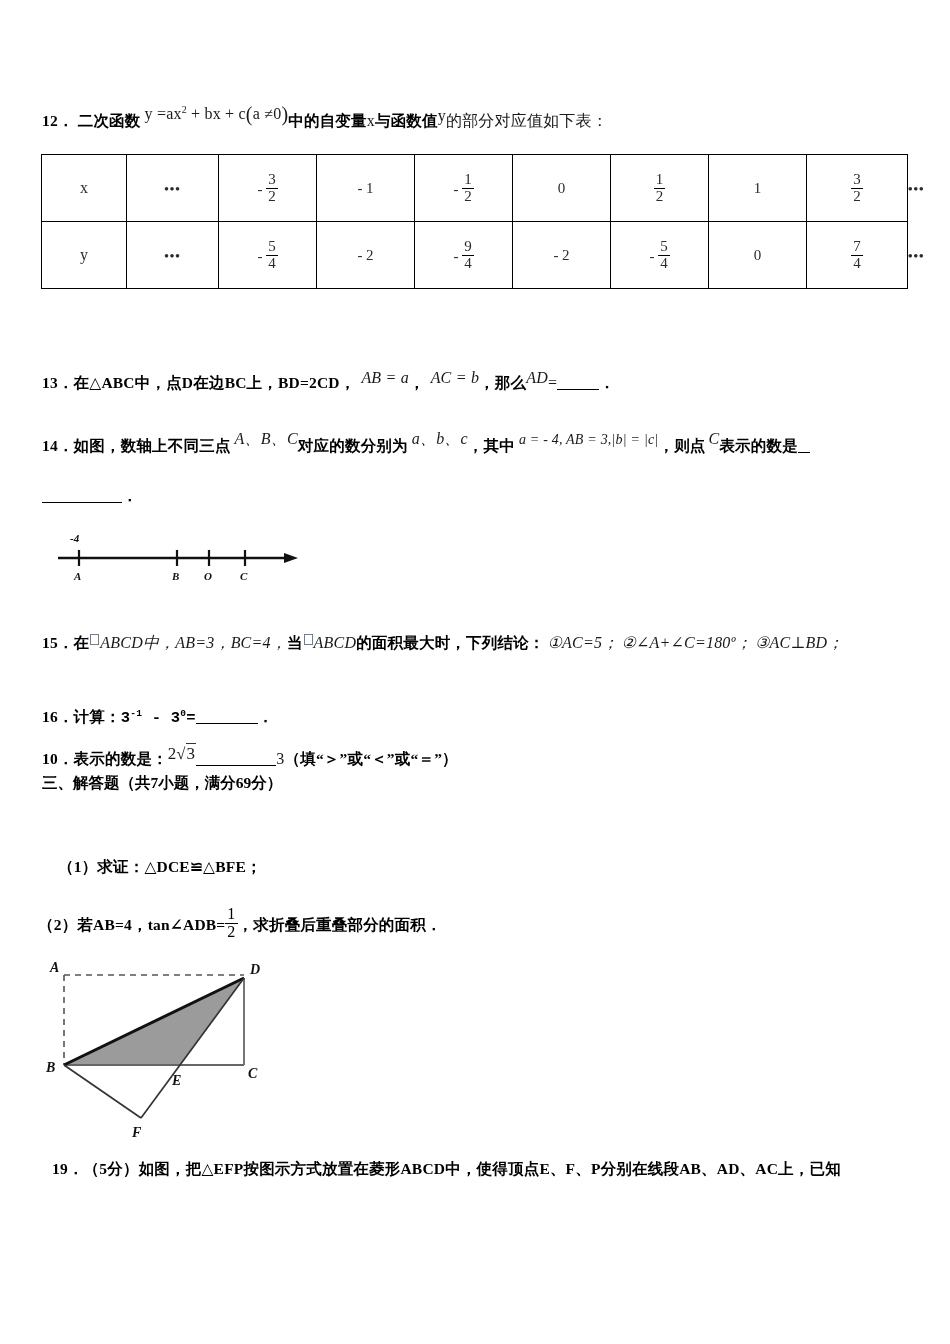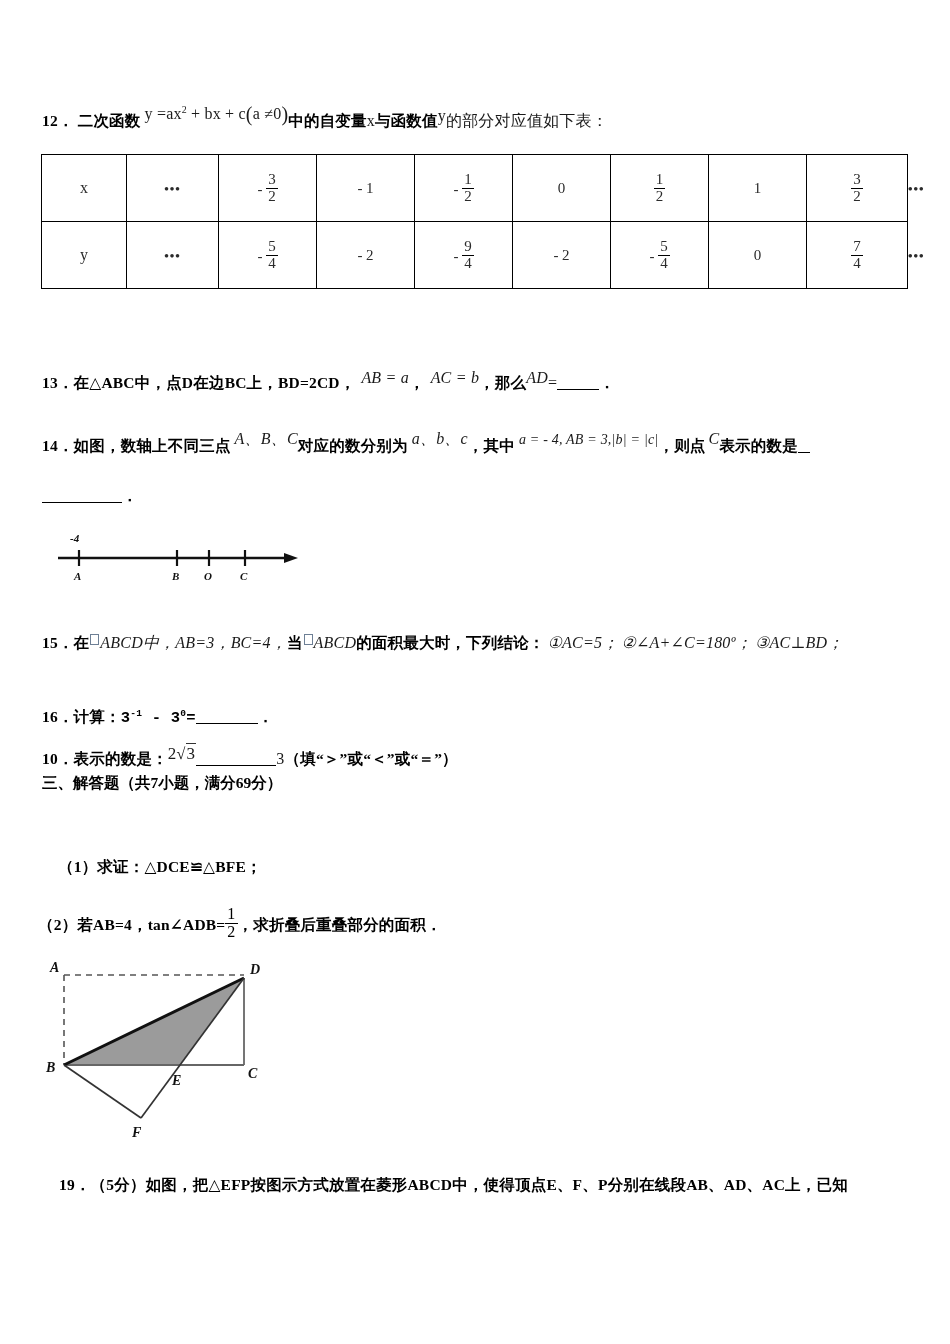--- a/index.html
+++ b/index.html
@@ -245,17 +245,17 @@
 
       <text class="fig-lbl" x="14" y="20">A</text>
       <text class="fig-lbl" x="214" y="22">D</text>
       <text class="fig-lbl" x="10" y="120">B</text>
       <text class="fig-lbl" x="136" y="133">E</text>
       <text class="fig-lbl" x="212" y="126">C</text>
       <text class="fig-lbl" x="96" y="185">F</text>
     </svg>
   </div>
 
-  <div class="q" style="left:59px; top:1157px;margin-top:16px;">
+  <div class="q" style="left:52px; top:1157px;">
     <span class="num">19．</span><span class="cn">（5分）</span><span class="cn">如图，把△EFP按图示方式放置在菱形ABCD中，使得顶点E、F、P分别在线段AB、AD、AC上，已知</span>
   </div>
 
 </div>
 
 </body></html>

